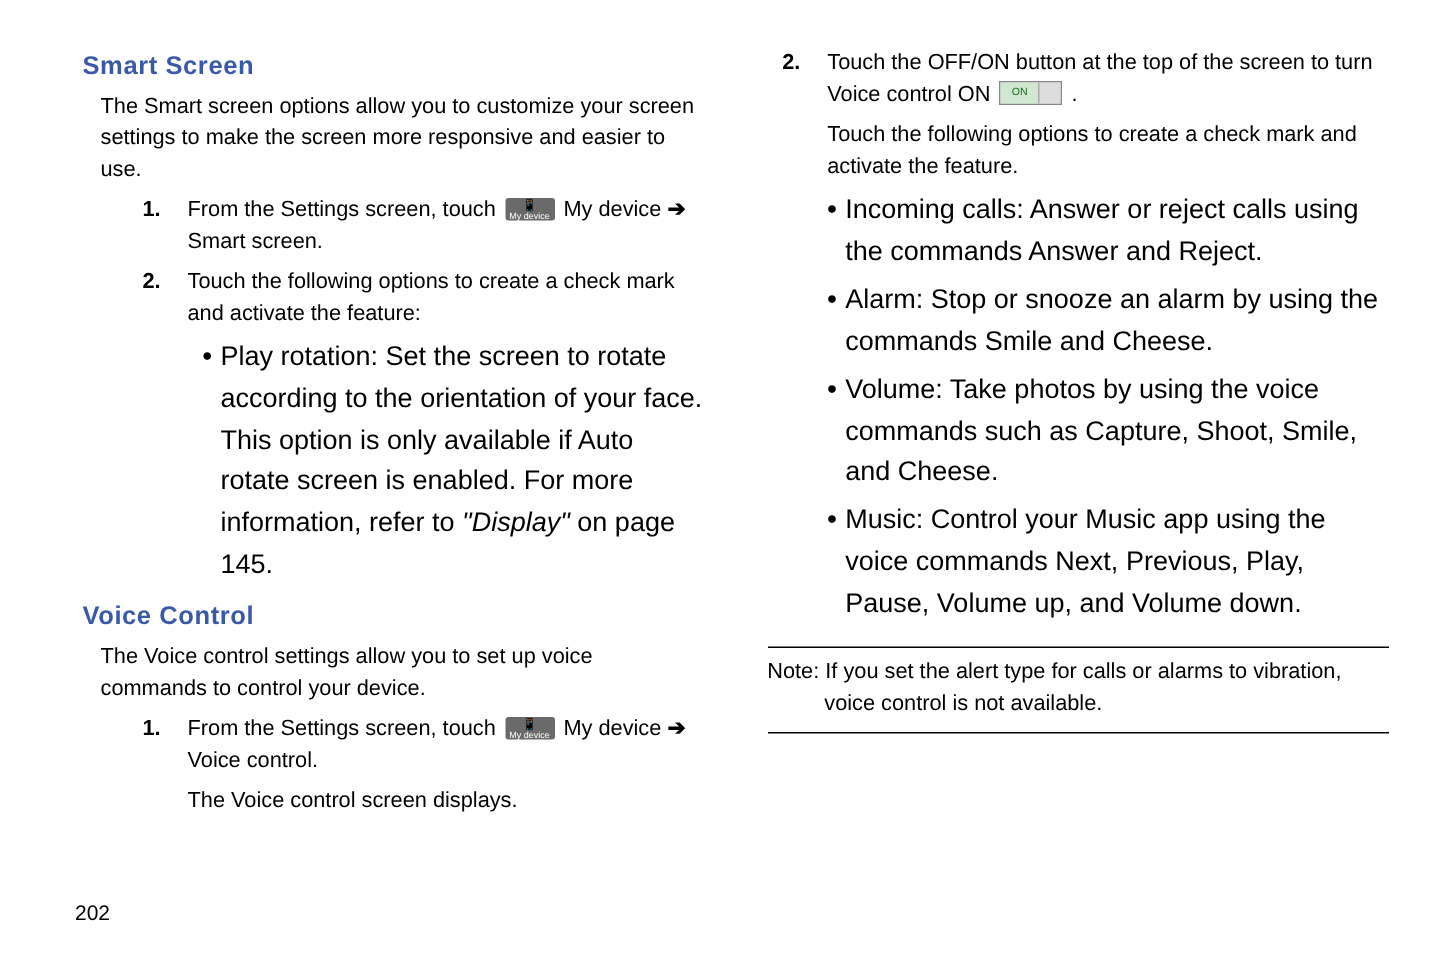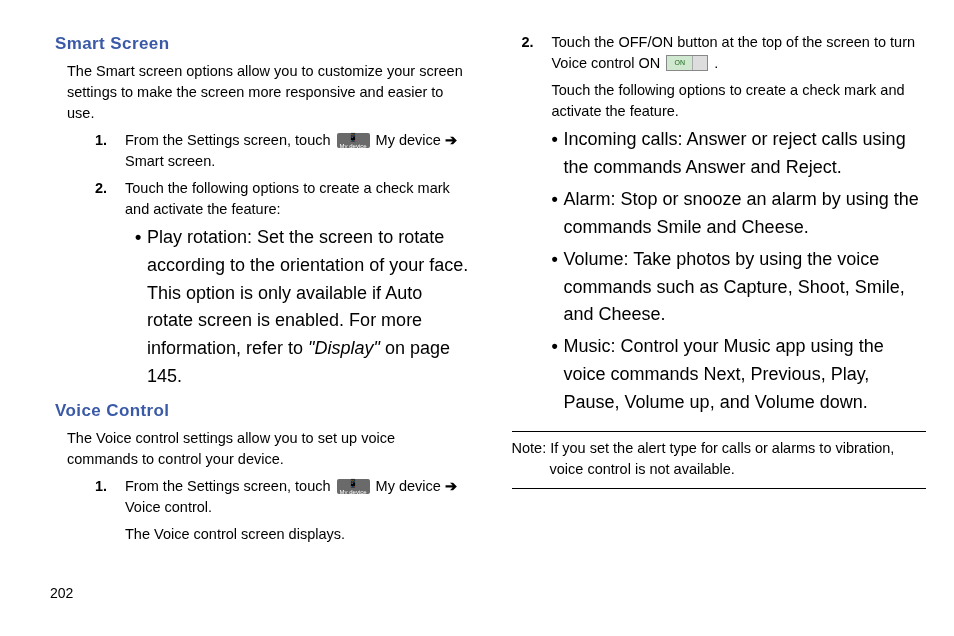--- a/index.html
+++ b/index.html
@@ -136,21 +136,21 @@
   }
   .note-body { padding-left: 38px; text-indent: -38px; }
   .note-rule2 {
     border: 0;
     border-top: 1.5px solid #000;
     margin: 8px 0 0 0;
   }
   .pgnum {
     position: absolute;
     left: 50px;
-    bottom: 35px;
+    bottom: 20px;
     font-size: 14px;
   }
 </style>
 </head>
 <body>
 
 <div class="page">
 
   <div class="col">
     <h2 class="sec">Smart Screen</h2>

